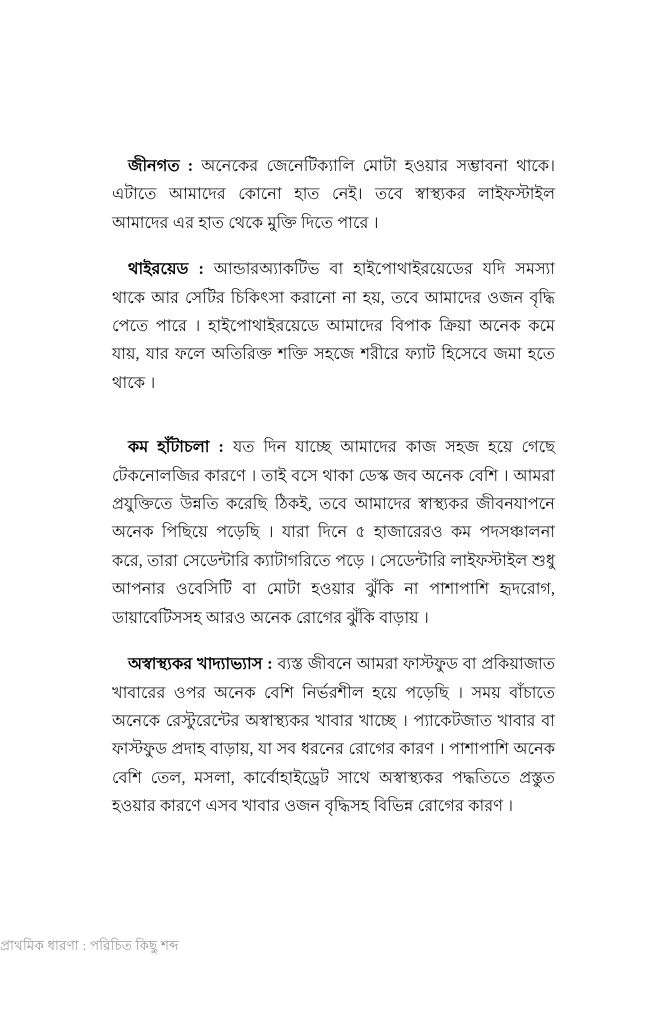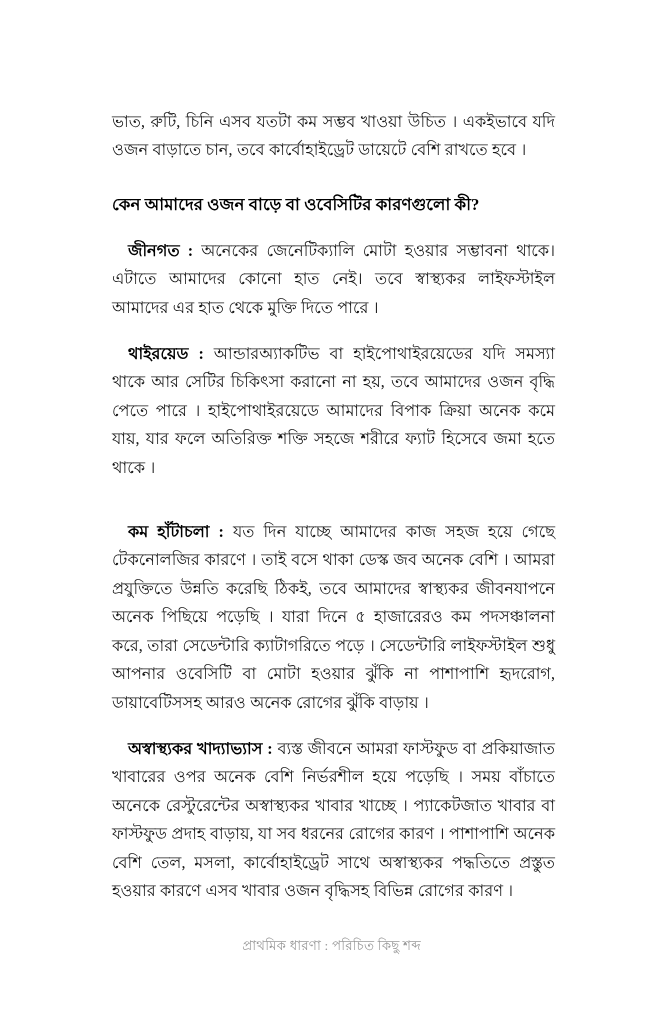--- a/index.html
+++ b/index.html
@@ -61,39 +61,36 @@
   .lead {
     font-weight: bold;
     color: #000000;
   }
 
   .footer {
     position: absolute;
     left: 0;
     top: 936px;
     width: 663px;
-    text-align: center;
     font-size: 13.4px;
     line-height: 20px;
     color: #9a9a9a;
     letter-spacing: 0.2px;
   }
 </style>
 </head>
 <body>
 
 <div class="page">
 
   <div class="content">
 
-    <p class="para">ভাত, রুটি, চিনি এসব যতটা কম সম্ভব খাওয়া উচিত । একইভাবে যদি ওজন বাড়াতে চান, তবে কার্বোহাইড্রেট ডায়েটে বেশি রাখতে হবে ।</p>
 
     <div class="gap-lg"></div>
 
-    <h2 class="heading">কেন আমাদের ওজন বাড়ে বা ওবেসিটির কারণগুলো কী?</h2>
 
 
     <div class="gap-md"></div>
 
     <p class="para indent"><span class="lead">জীনগত :</span><span> অনেকের জেনেটিক্যালি মোটা হওয়ার সম্ভাবনা থাকে। এটাতে আমাদের কোনো হাত নেই। তবে স্বাস্থ্যকর লাইফস্টাইল আমাদের এর হাত থেকে মুক্তি দিতে পারে ।</span></p>
 
     <div class="gap-md"></div>
 
     <p class="para indent"><span class="lead">থাইরয়েড :</span><span> আন্ডারঅ্যাকটিভ বা হাইপোথাইরয়েডের যদি সমস্যা থাকে আর সেটির চিকিৎসা করানো না হয়, তবে আমাদের ওজন বৃদ্ধি পেতে পারে । হাইপোথাইরয়েডে আমাদের বিপাক ক্রিয়া অনেক কমে যায়, যার ফলে অতিরিক্ত শক্তি সহজে শরীরে ফ্যাট হিসেবে জমা হতে থাকে ।</span></p>
 

